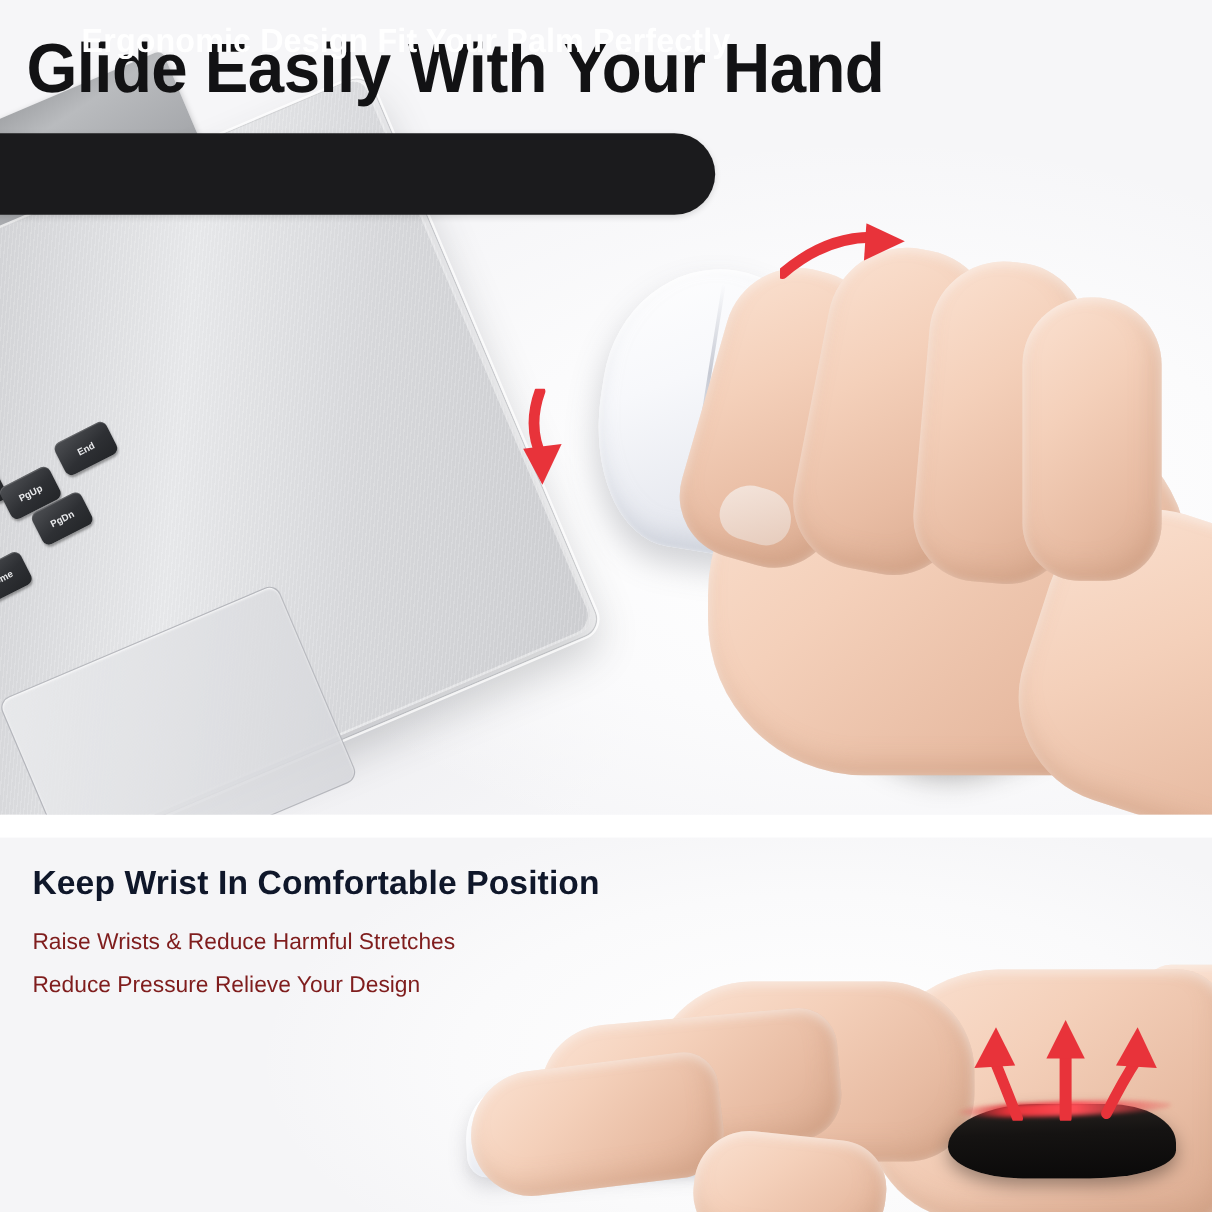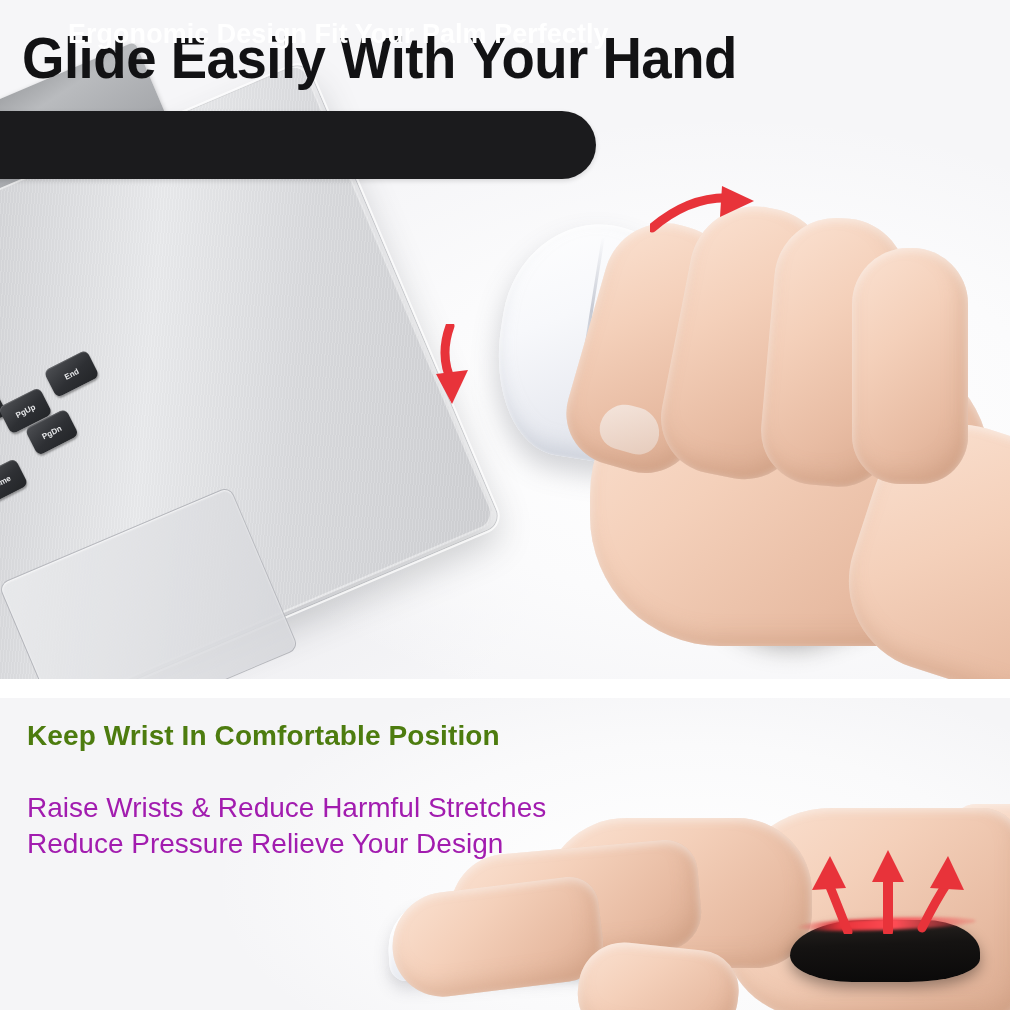--- a/index.html
+++ b/index.html
@@ -158,28 +158,27 @@
   .panel-bottom{
     position:absolute;left:0;top:698px;width:1010px;height:312px;
     background:#f5f5f7;overflow:hidden;
   }
   .bottom-wash{
     position:absolute;inset:0;
     background:radial-gradient(ellipse 60% 90% at 68% 60%, #ffffff 0%, #fafafb 50%, rgba(245,245,247,0) 78%);
   }
   .sub-title{
     position:absolute;left:27px;top:720px;
-    font-size:28px;font-weight:700;color:#4d7c0f;letter-spacing:.1px;
+    font-size:28px;font-weight:700;color:#0f172a;letter-spacing:.1px;
     white-space:nowrap;
   }
   .sub-lines{
     position:absolute;left:27px;top:768px;
-    font-size:28px;font-weight:400;color:#a21caf;line-height:36px;
+    font-size:19px;font-weight:400;color:#7f1d1d;line-height:36px;
     white-space:nowrap;
-    margin-top:22px;
   }
 
   
   .mouse-bot{
     position:absolute;left:388px;top:898px;width:300px;height:76px;
     background:linear-gradient(175deg,#ffffff 0%,#f6f7fa 45%,#e4e7ee 80%,#d2d6e0 100%);
     border-radius:40px 90px 26px 16px / 46px 52px 22px 18px;
     box-shadow:0 8px 16px rgba(90,92,104,.22), inset 0 2px 4px rgba(255,255,255,.95);
     transform:rotate(-3deg);
   }

